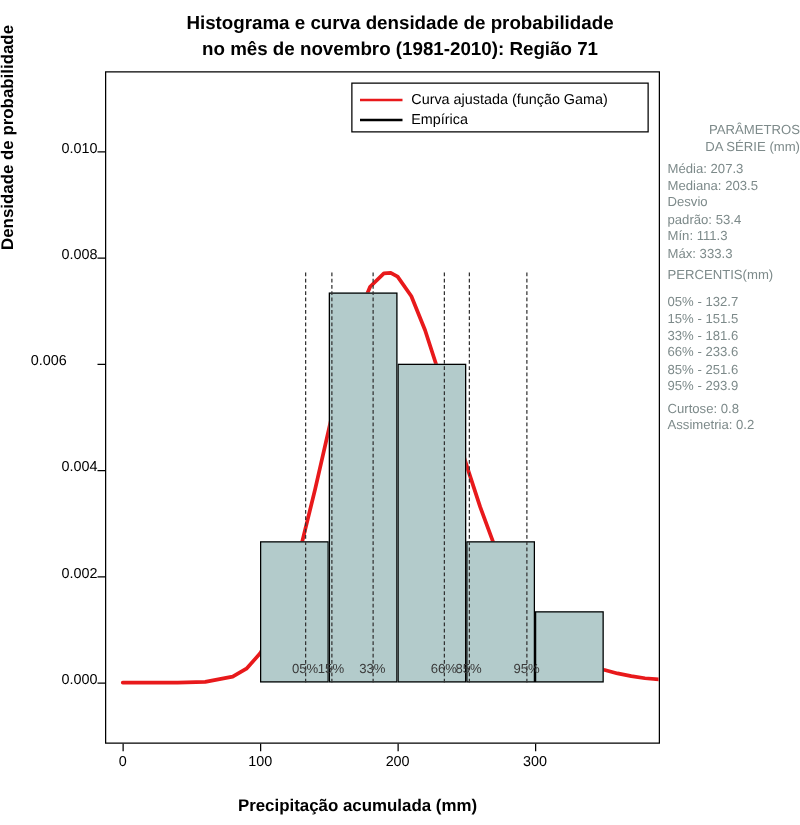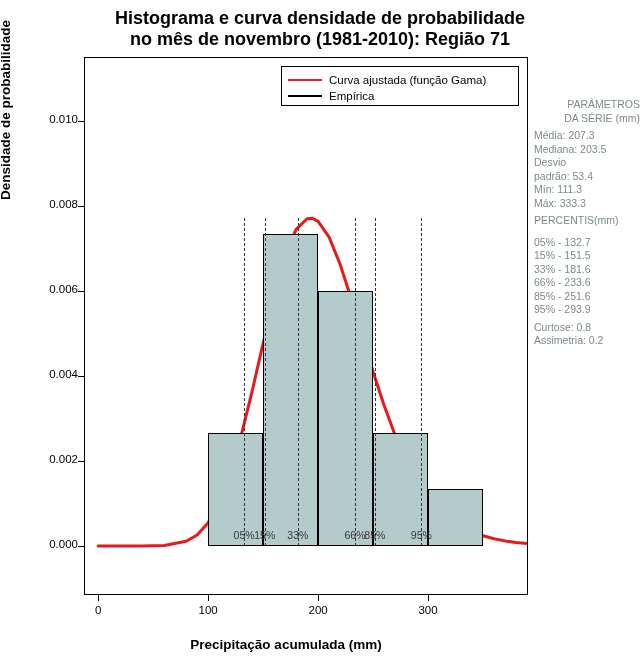--- a/index.html
+++ b/index.html
@@ -19,21 +19,21 @@
     width: 640px;
     height: 660px;
   }
   
   .title-block {
     position: absolute;
     top: 8px;
     left: 0;
     width: 640px;
     text-align: center;
-    font-size: 18px;
+    font-size: 15px;
     font-weight: bold;
     line-height: 21px;
     letter-spacing: 0px;
   }
   
   .plot-frame {
     position: absolute;
     left: 84px;
     top: 57px;
     width: 444px;
@@ -202,21 +202,21 @@
   </div>
 
   <div class="y-axis-label">Densidade de probabilidade</div>
   <div class="ytick-wrap" id="ytick-wrap">
       <div class="ytick" style="top: 538px;">0.000</div>
       <div class="ytick-mark" style="top: 546px;"></div>
       <div class="ytick" style="top: 453px;">0.002</div>
       <div class="ytick-mark" style="top: 461px;"></div>
       <div class="ytick" style="top: 368px;">0.004</div>
       <div class="ytick-mark" style="top: 376px;"></div>
-      <div class="ytick" style="top: 283px;">0.006</div>
+      <div class="ytick" style="top: 283px; text-align: center;">0.006</div>
       <div class="ytick-mark" style="top: 291px;"></div>
       <div class="ytick" style="top: 198px;">0.008</div>
       <div class="ytick-mark" style="top: 206px;"></div>
       <div class="ytick" style="top: 113px; text-align: right;">0.010</div>
       <div class="ytick-mark" style="top: 121px;"></div>
     </div>
 
   <div class="plot-frame">
     <div class="plot-inner" id="plot-inner">
       <svg id="curve-svg" width="442" height="536" style="position:absolute;left:0;top:0;">

